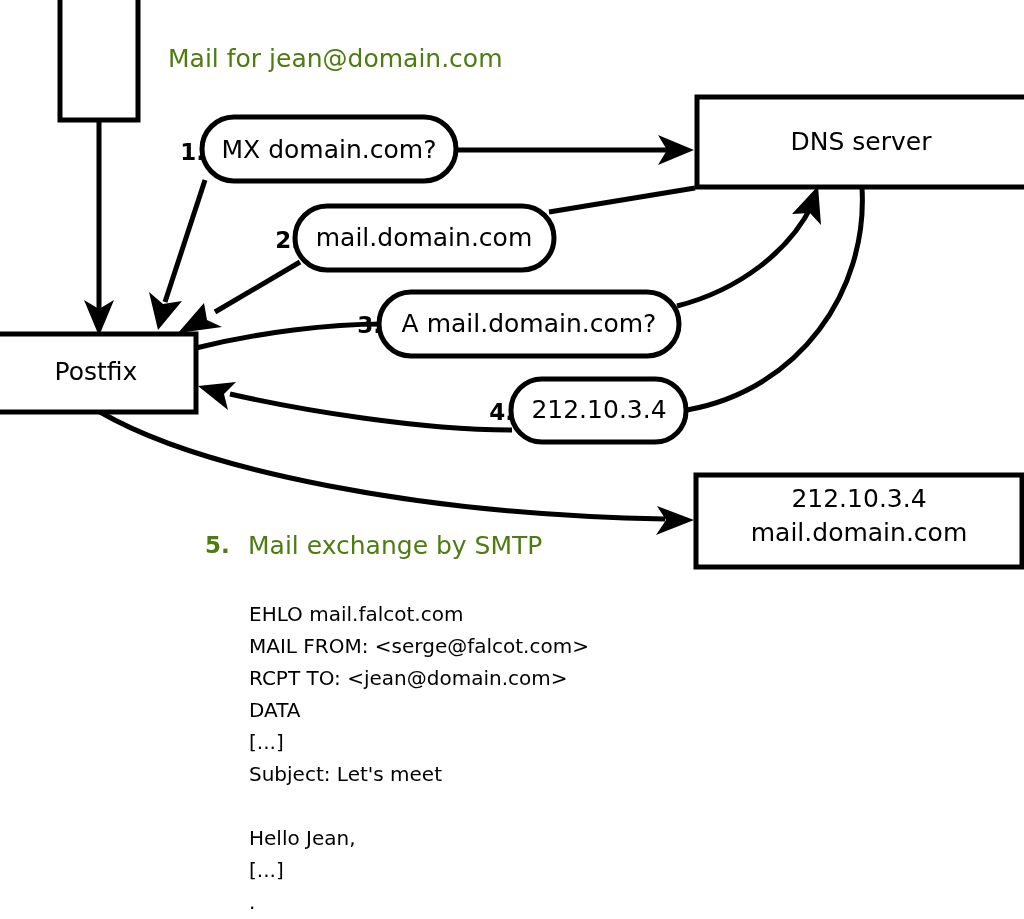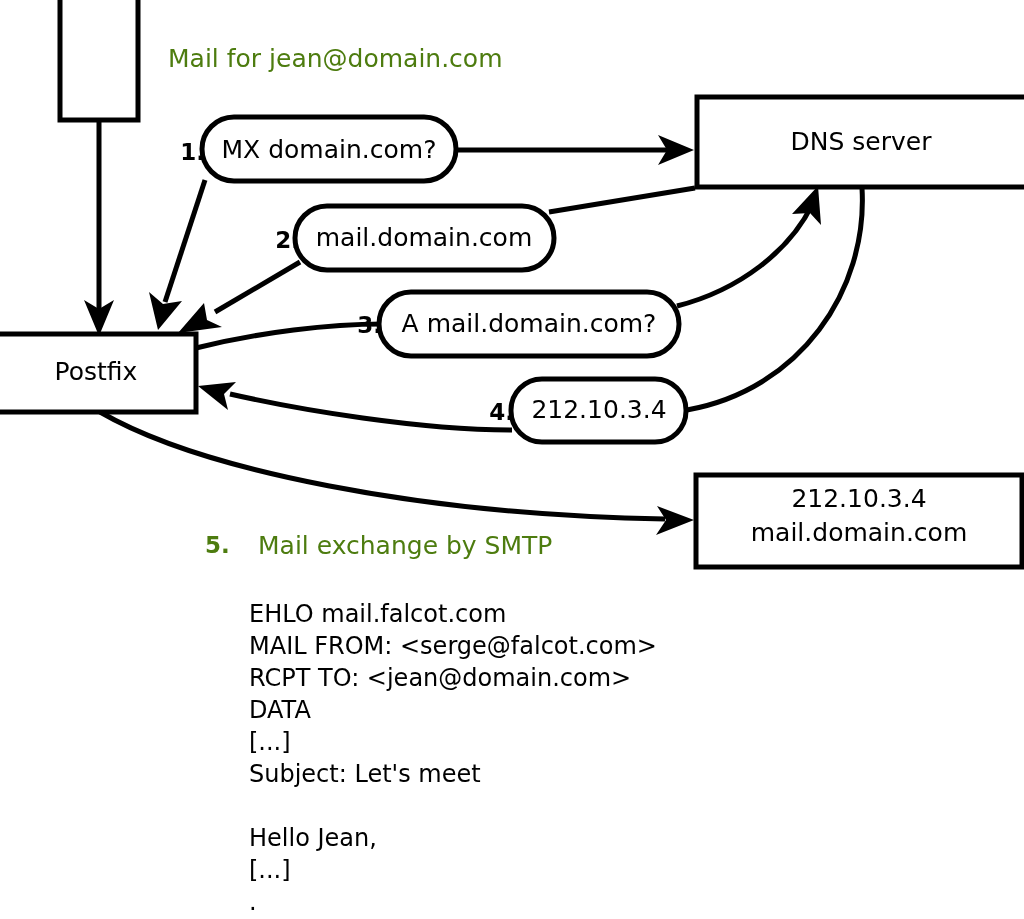--- a/index.html
+++ b/index.html
@@ -80,28 +80,27 @@
   }
   #step5-num {
     left: 205px;
     top: 532px;
     font-weight: bold;
     font-size: 23px;
   }
   #step5-label {
     left: 248px;
     top: 531px;
-    margin-left: 10px;
   }
   #smtp-transcript {
     position: absolute;
     left: 249px;
     top: 598px;
     font-family: "DejaVu Sans", "Liberation Sans", sans-serif;
-    font-size: 24px;
+    font-size: 20px;
     line-height: 32px;
     color: #000000;
     white-space: pre;
   }
   .smtp-line {
     display: block;
     height: 32px;
     white-space: pre;
   }
 </style>

